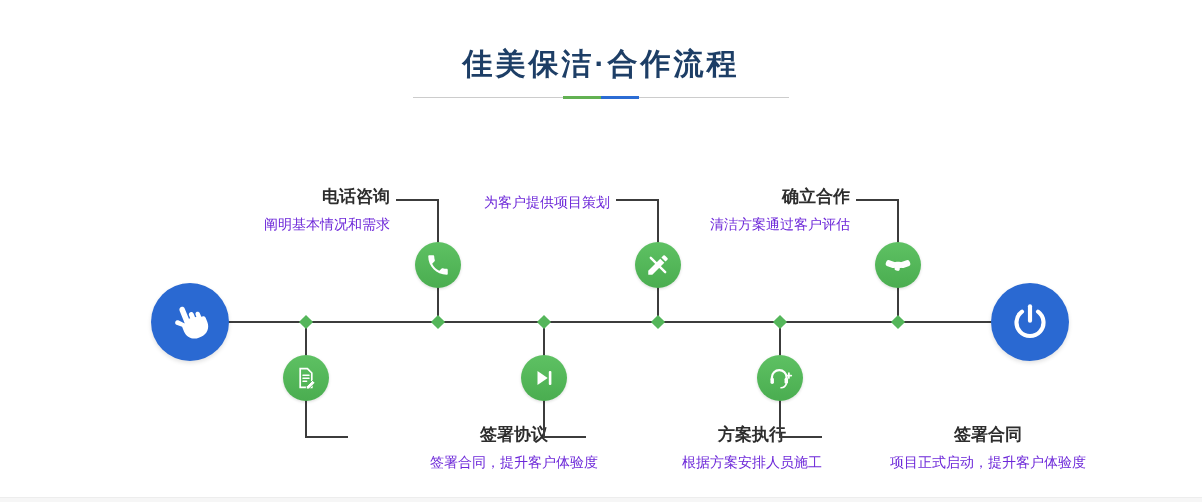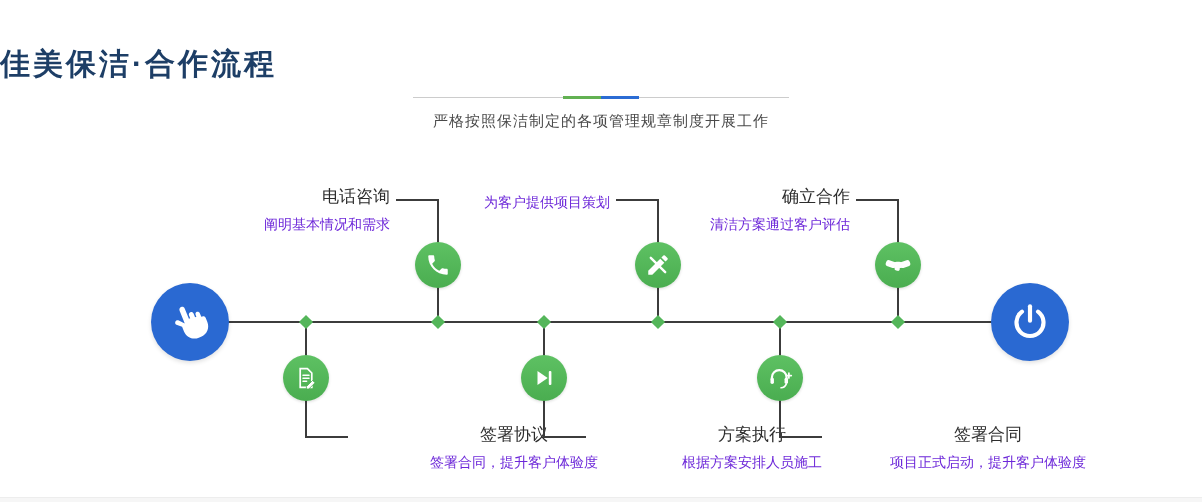--- a/index.html
+++ b/index.html
@@ -10,21 +10,21 @@
     position:relative;
     width:1202px; height:502px;
     background:#ffffff;
     overflow:hidden;
     margin:0 auto;
   }
 
   
   .title {
     position:absolute; top:44px; left:0; width:100%;
-    text-align:left;
+    text-align:center;
     font-size:30px; font-weight:bold;
     color:#1d3e66; letter-spacing:3px;
   }
   .deco {
     position:absolute; top:97px; left:50%;
     transform:translateX(-50%);
     width:376px; height:1px; background:#cccccc;
   }
   .deco-bar {
     position:absolute; top:-1px; left:50%;
@@ -86,21 +86,21 @@
     z-index:3;
     box-shadow:0 1px 3px rgba(0,0,0,.15);
   }
   .top .bubble    { top:242px; }
   .bottom .bubble { top:355px; }
 
   .label { position:absolute; z-index:2; }
   .top .label    { top:186px; right:calc(100% - var(--x) + 48px); width:280px; text-align:right; }
   .bottom .label { top:424px; left:calc(var(--x) + 48px); width:320px; text-align:center; }
 
-  .label-title { font-size:17px; font-weight:normal; color:#2d2d2d; line-height:22px; }
+  .label-title { font-size:17px; font-weight:bold; color:#2d2d2d; line-height:22px; }
   .label-desc  { font-size:14px; color:#6d28d9; line-height:18px; margin-top:7px; }
 
   .bottom-strip {
     position:absolute; left:0; bottom:0; width:100%; height:5px;
     background:#f6f6f6; border-top:1px solid #ededed;
   }
 
   svg { display:block; }
 </style>
 </head>
@@ -110,21 +110,20 @@
 
   <h1 class="title">佳美保洁·合作流程</h1>
 
   <div class="deco">
     <div class="deco-bar">
       <span class="deco-seg green"></span>
       <span class="deco-seg blue"></span>
     </div>
   </div>
 
-  <p class="subtitle">严格按照保洁制定的各项管理规章制度开展工作</p>
 
   <div class="flow">
 
     <div class="mainline"></div>
 
     <div class="endpoint start">
       <span>
         <svg width="42" height="42" viewBox="0 0 24 24">
             <path fill="#fff" transform="rotate(-22 12 12)" d="M10.5 2.2c.9 0 1.6.7 1.6 1.6v6.3h.8V8.3c0-.8.6-1.4 1.4-1.4.8 0 1.4.6 1.4 1.4v2.3h.8v-1.2c0-.7.6-1.3 1.3-1.3s1.3.6 1.3 1.3v2.3h.7c.8 0 1.4.6 1.4 1.4v2.6c0 3.6-2.9 6.5-6.5 6.5h-1.4c-3.6 0-6.5-2.9-6.5-6.5v-2.9L4.2 10.6c-.5-.6-.4-1.5.2-2 .6-.5 1.5-.4 2 .2l2.5 2.9V3.8c0-.9.7-1.6 1.6-1.6z"></path>
           </svg>

